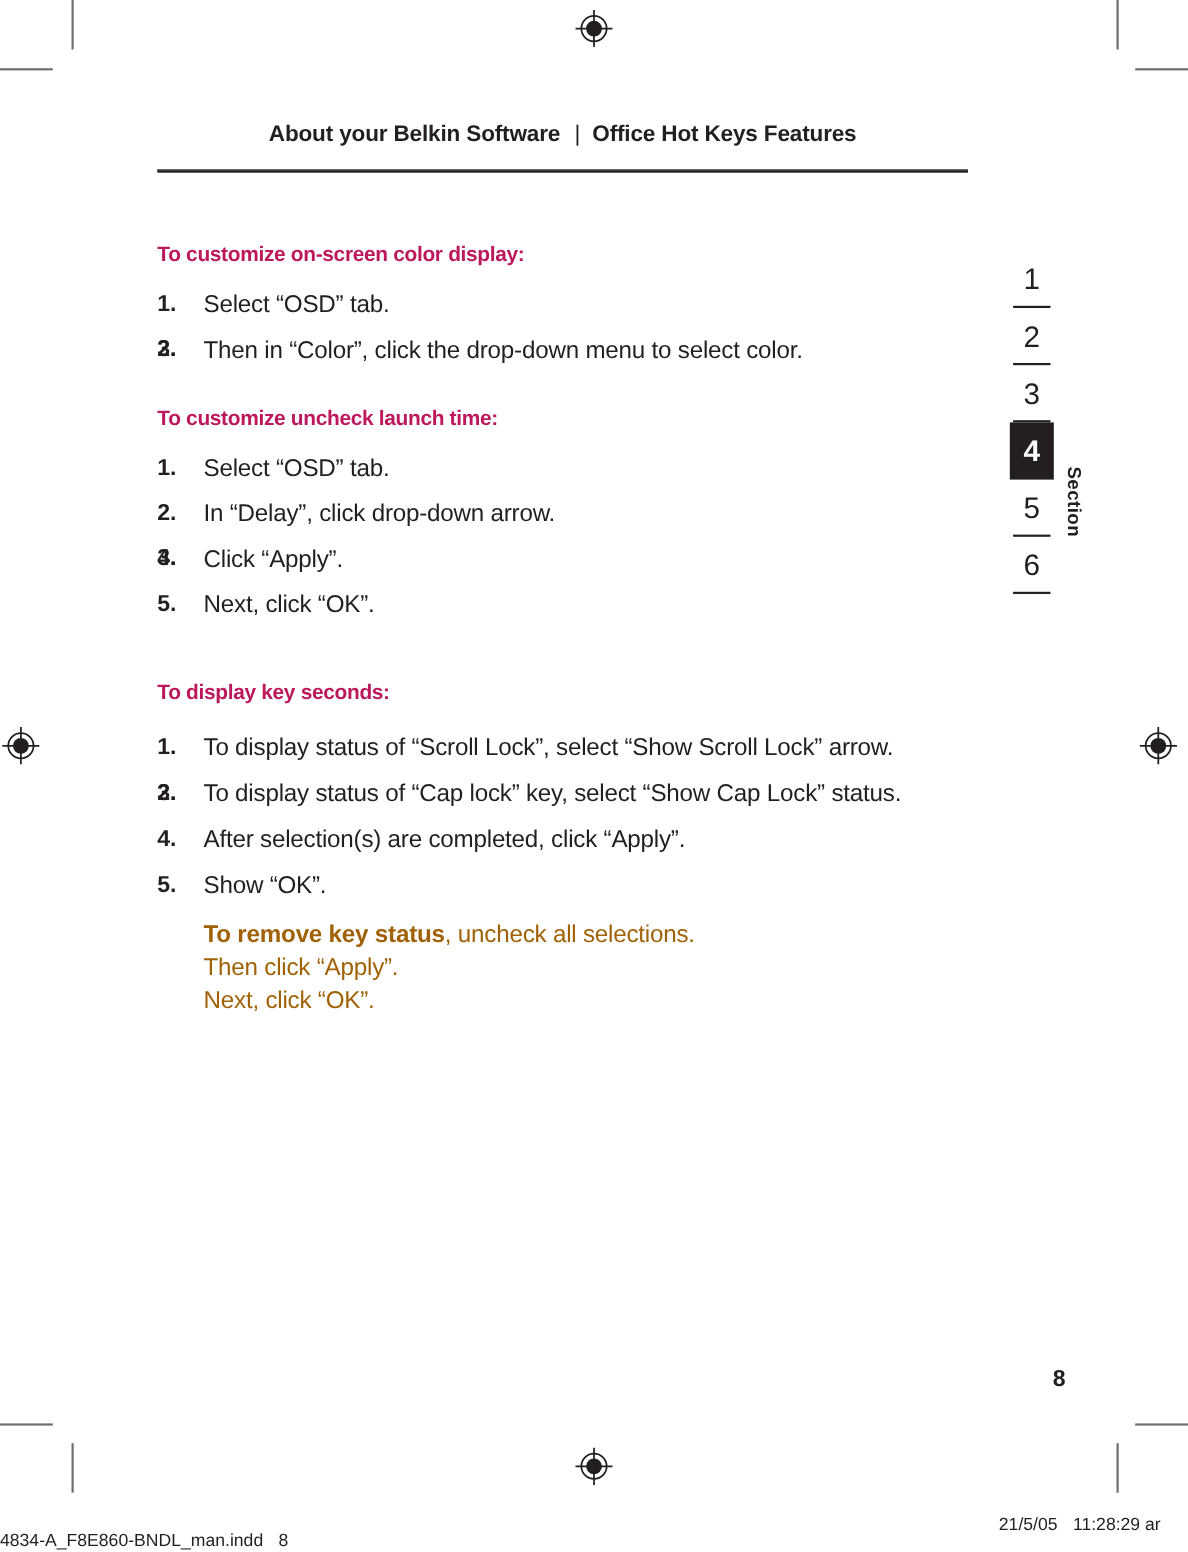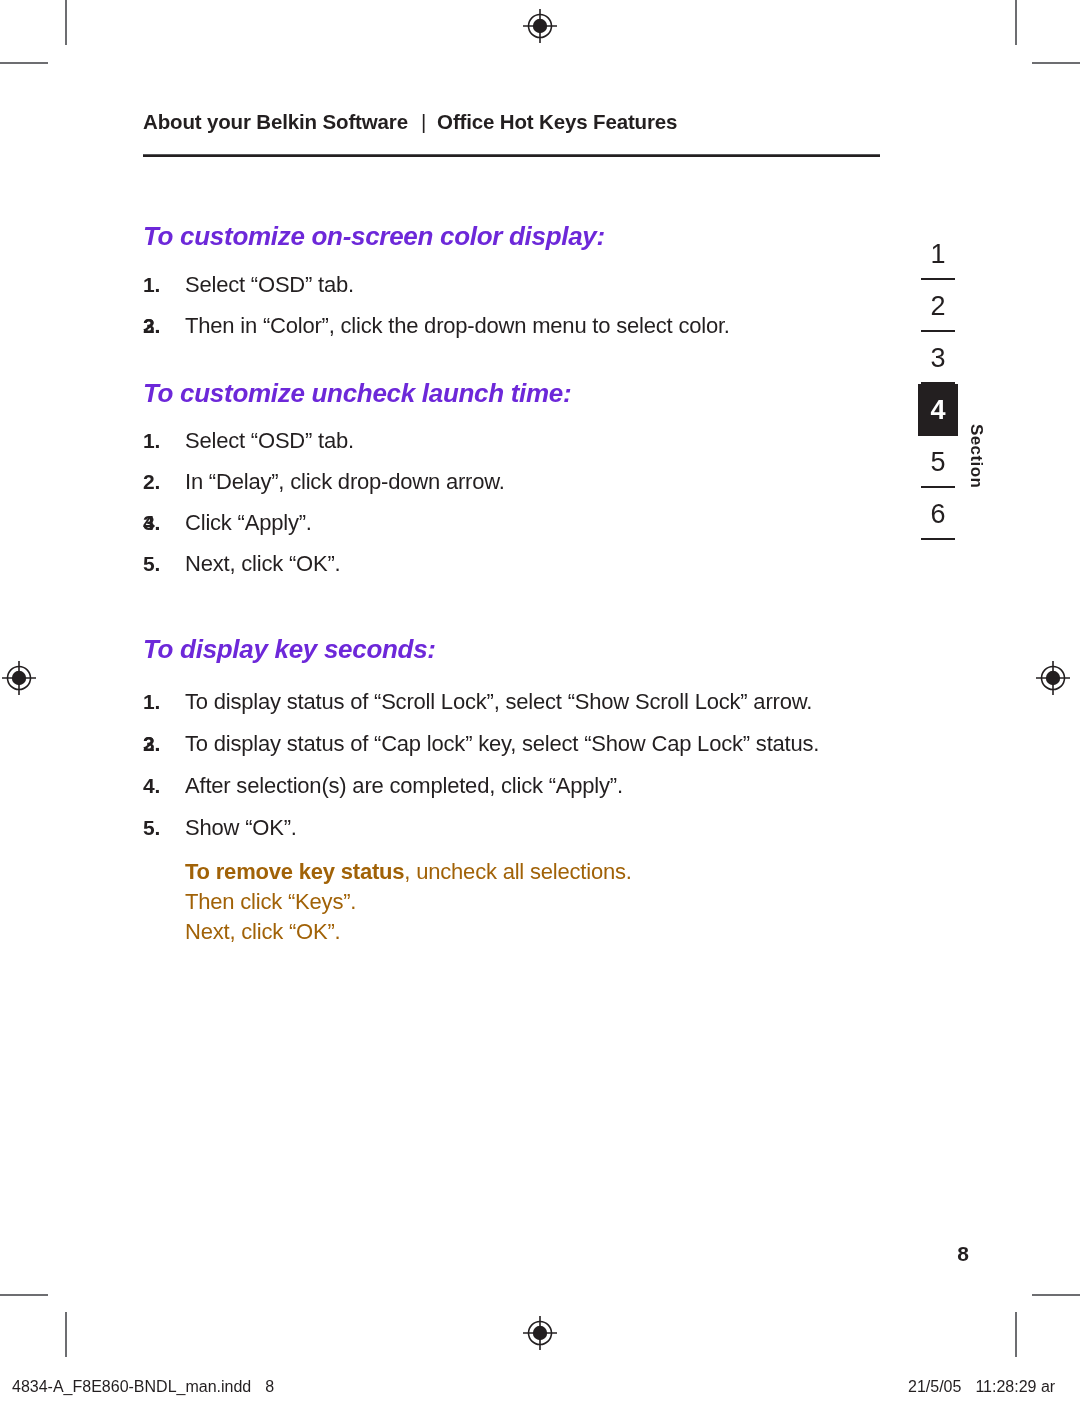--- a/index.html
+++ b/index.html
@@ -39,20 +39,21 @@
     width: 880px;
     height: 1411px;
   }
 
   
   .header {
     position: absolute;
     left: 0;
     top: 110px;
     width: 737px;
+    text-align: center;
   }
   .header-line {
     font-size: 20.5px;
     font-weight: bold;
     letter-spacing: -0.15px;
     white-space: nowrap;
     color: #231f20;
   }
   .header-sep {
     display: inline-block;
@@ -73,28 +74,27 @@
 
   
   .content {
     position: absolute;
     left: 0;
     top: 222px;
     width: 737px;
   }
 
   h2.section-heading {
-    font-size: 26px;
+    font-size: 19px;
     font-weight: bold;
     letter-spacing: -0.3px;
     margin: 0;
     padding: 0;
-    color: #6d28d9;
+    color: #be185d;
     line-height: 1.1;
-    font-style: italic;
   }
 
   ol.steps {
     list-style: none;
     margin: 0;
     padding: 0;
   }
   ol.steps li {
     position: relative;
     padding-left: 42px;
@@ -182,21 +182,21 @@
 
   
   .slug {
     position: absolute;
     top: 1378px;
     font-size: 16px;
     color: #231f20;
     white-space: nowrap;
     font-family: "Liberation Sans", sans-serif;
   }
-  .slug-left  { left: 12px; }
+  .slug-left  { left: 0px; margin-top: 14px; }
   .slug-right { left: 908px; }
   .slug-left .page-no { margin-left: 14px; }
   .slug-right .time { margin-left: 14px; }
 </style>
 </head>
 <body>
 
 <div class="crop crop-v" style="left:65px;  top:0px;    height:45px;"></div>
 <div class="crop crop-h" style="left:0px;   top:62px;  width:48px;"></div>
 <div class="crop crop-v" style="left:1015px;top:0px;    height:45px;"></div>
@@ -318,21 +318,21 @@
         <span>Show “OK”.</span>
       </li>
     </ol>
 
     <div style="height:14px"></div>
 
     <div class="note">
       <div>
         <b>To remove key status</b><span>, uncheck all selections.</span>
       </div>
-      <div>Then click “Keys”.</div>
+      <div>Then click “Apply”.</div>
       <div>Next, click “OK”.</div>
     </div>
 
   </div>
 
   <div class="rail">
     <div class="rail-item">
       <span>1</span>
       <span class="rule"></span>
     </div>

